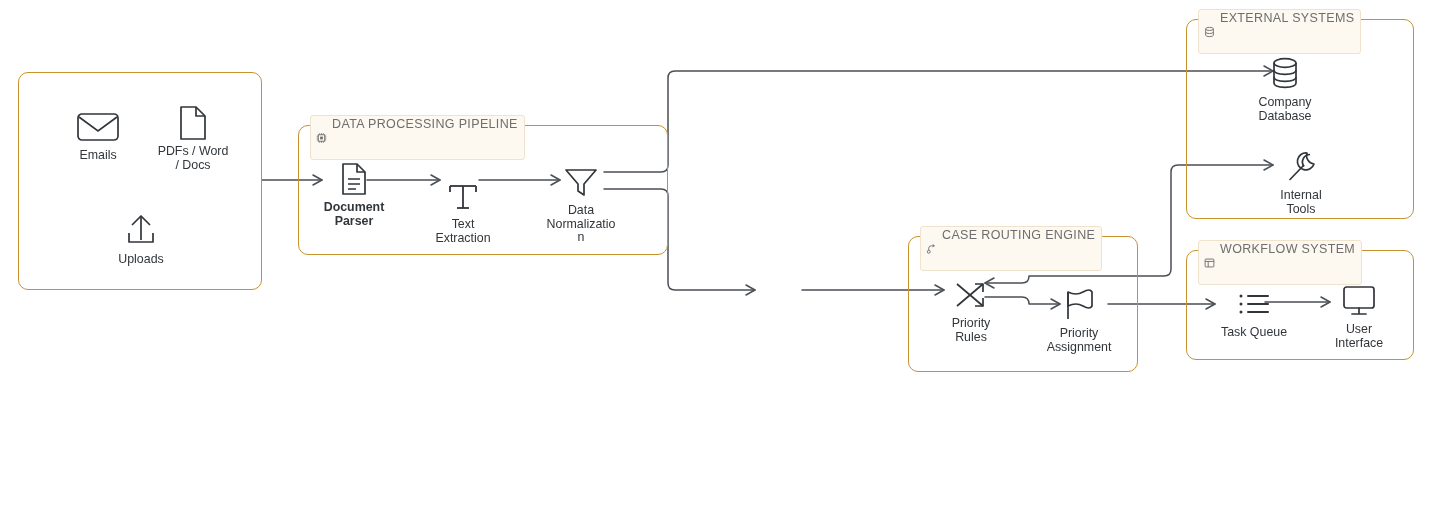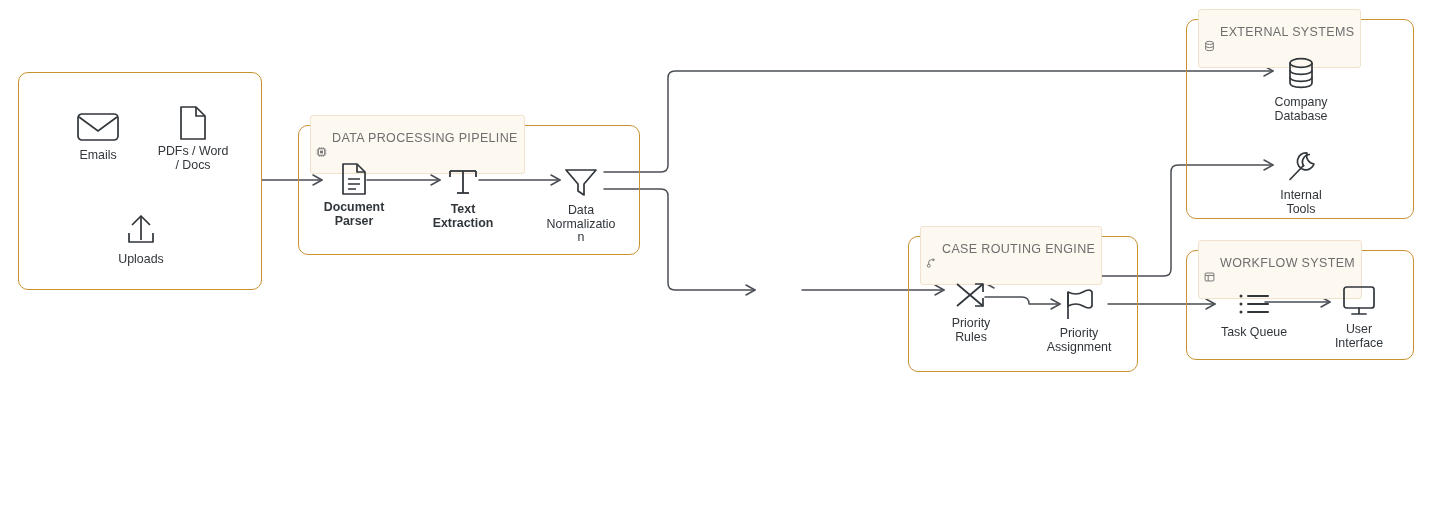--- a/index.html
+++ b/index.html
@@ -19,21 +19,21 @@
     border-radius:10px;
     background:transparent;
     box-sizing:border-box;
   }
   .group-title{
     position:absolute;top:-11px;left:11px;
     display:flex;align-items:flex-start;gap:5px;
     background:#fdf8f0;
     border:1px solid #f0e2cc;
     border-radius:3px;
-    padding:16px 6px 2px 5px;
+    padding:2px 6px 2px 5px;
     font-size:12.5px;
     letter-spacing:.35px;
     color:#6e6e6e;
     white-space:pre-line;
     line-height:13px;
   }
   .group-title .ticon{flex:0 0 auto;margin-top:.5px;}
   .group-title .tlabel{display:block;}
   
   .node{
@@ -117,21 +117,21 @@
         <svg width="38" height="34" viewBox="0 0 38 34">
           <path d="M19 2 L19 26" fill="none" stroke="#31363b" stroke-width="1.7"></path>
           <path d="M10 11 L19 2 L28 11" fill="none" stroke="#31363b" stroke-width="1.7" stroke-linejoin="round"></path>
           <path d="M7 19 L7 28 L31 28 L31 19" fill="none" stroke="#31363b" stroke-width="1.7" stroke-linejoin="round"></path>
         </svg>
       </div>
       <div class="nlabel">Uploads</div>
     </div>
   </div>
 
-  <div class="group" style="left:298px;top:125px;width:342px;height:130px;">
+  <div class="group" style="left:298px;top:125px;width:370px;height:130px;">
     <div class="group-title">
       <span class="ticon">
         <svg width="11" height="12" viewBox="0 0 12 12">
           <rect x="2.5" y="2.5" width="7" height="7" fill="none" stroke="#6e6e6e" stroke-width="1"></rect>
           <rect x="4.5" y="4.5" width="3" height="3" fill="#6e6e6e"></rect>
           <path d="M4 .8v1.7M6 .8v1.7M8 .8v1.7M4 9.5v1.7M6 9.5v1.7M8 9.5v1.7M.8 4h1.7M.8 6h1.7M.8 8h1.7M9.5 4h1.7M9.5 6h1.7M9.5 8h1.7" stroke="#6e6e6e" stroke-width=".9"></path>
         </svg>
       </span>
       <span class="tlabel">DATA PROCESSING PIPELINE</span>
     </div>
@@ -141,21 +141,21 @@
         <svg width="28" height="34" viewBox="0 0 28 34">
           <path d="M3 2h14l8 8v22H3z" fill="none" stroke="#31363b" stroke-width="1.7" stroke-linejoin="round"></path>
           <path d="M17 2v8h8" fill="none" stroke="#31363b" stroke-width="1.7" stroke-linejoin="round"></path>
           <path d="M8 17h12M8 22h12M8 27h8" stroke="#31363b" stroke-width="1.6"></path>
         </svg>
       </div>
       <div class="nlabel">Document
 Parser</div>
     </div>
 
-    <div class="node" style="left:118px;top:35px;width:92px;font-weight:bold;">
+    <div class="node" style="left:118px;top:50px;width:92px;">
       <div class="glyph">
         <svg width="34" height="30" viewBox="0 0 34 30">
           <path d="M4 5 H30" fill="none" stroke="#31363b" stroke-width="1.8"></path>
           <path d="M4 5 V11 M30 5 V11" fill="none" stroke="#31363b" stroke-width="1.8"></path>
           <path d="M17 5 V27" fill="none" stroke="#31363b" stroke-width="1.8"></path>
           <path d="M11 27 H23" fill="none" stroke="#31363b" stroke-width="1.8"></path>
         </svg>
       </div>
       <div class="nlabel">Text
 Extraction</div>
@@ -216,21 +216,21 @@
       <span class="ticon">
         <svg width="11" height="12" viewBox="0 0 12 12">
           <ellipse cx="6" cy="2.6" rx="4.2" ry="1.7" fill="none" stroke="#6e6e6e" stroke-width="1"></ellipse>
           <path d="M1.8 2.6 V9.4 Q1.8 11.1 6 11.1 Q10.2 11.1 10.2 9.4 V2.6" fill="none" stroke="#6e6e6e" stroke-width="1"></path>
           <path d="M1.8 6 Q1.8 7.7 6 7.7 Q10.2 7.7 10.2 6" fill="none" stroke="#6e6e6e" stroke-width="1"></path>
         </svg>
       </span>
       <span class="tlabel">EXTERNAL SYSTEMS</span>
     </div>
 
-    <div class="node" style="left:62px;top:34px;width:104px;">
+    <div class="node" style="left:46px;top:34px;width:104px;">
       <div class="glyph">
         <svg width="34" height="34" viewBox="0 0 34 34">
           <ellipse cx="17" cy="6" rx="11" ry="4.3" fill="none" stroke="#31363b" stroke-width="1.7"></ellipse>
           <path d="M6 6 V26 Q6 30.3 17 30.3 Q28 30.3 28 26 V6" fill="none" stroke="#31363b" stroke-width="1.7"></path>
           <path d="M6 13 Q6 17.3 17 17.3 Q28 17.3 28 13" fill="none" stroke="#31363b" stroke-width="1.7"></path>
           <path d="M6 20 Q6 24.3 17 24.3 Q28 24.3 28 20" fill="none" stroke="#31363b" stroke-width="1.7"></path>
         </svg>
       </div>
       <div class="nlabel">Company
 Database</div>

